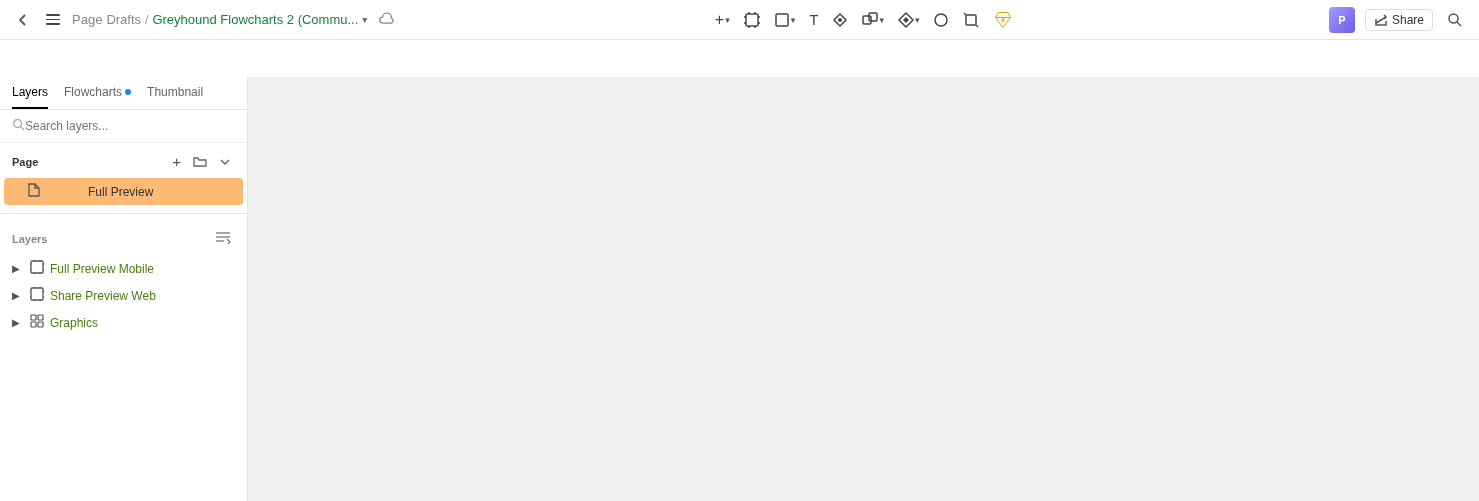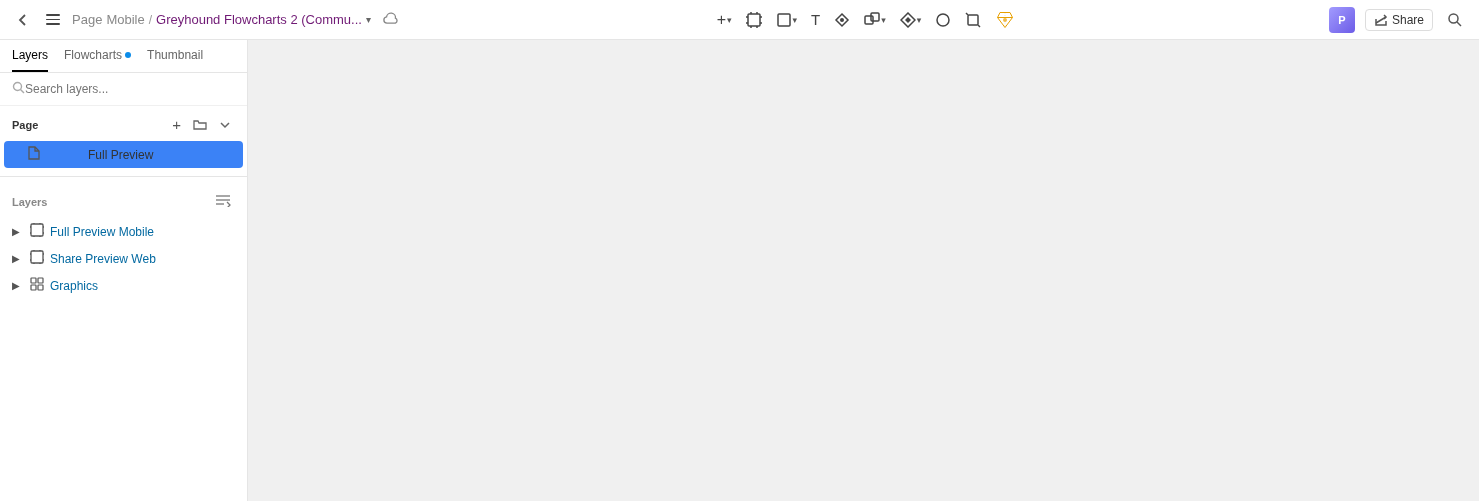--- a/index.html
+++ b/index.html
@@ -43,21 +43,21 @@
       flex: 0 0 auto;
     }
     .breadcrumb {
       display: flex;
       align-items: center;
       gap: 4px;
       font-size: 13px;
       color: #555;
     }
     .breadcrumb-separator { color: #999; font-size: 12px; }
-    .breadcrumb-current { color: #701a75; font-weight: 500; }
+    .breadcrumb-current { color: #15803d; font-weight: 500; }
     .dropdown-arrow { font-size: 10px; color: #666; }
     .icon-btn {
       background: none;
       border: none;
       cursor: pointer;
       display: flex;
       align-items: center;
       justify-content: center;
       padding: 4px;
       border-radius: 4px;
@@ -69,20 +69,21 @@
       align-items: center;
       gap: 1px;
     }
     .small-arrow { font-size: 9px; color: #555; }
 
     
     .main-area {
       display: flex;
       flex: 1;
       overflow: hidden;
+      margin-top: 37px;
     }
 
     
     .left-panel {
       width: 248px;
       border-right: 1px solid #e5e5e5;
       display: flex;
       flex-direction: column;
       flex-shrink: 0;
     }
@@ -170,21 +171,21 @@
       display: flex;
       align-items: center;
       padding: 5px 12px 5px 24px;
       gap: 8px;
       cursor: pointer;
       font-size: 12px;
       color: #333;
       border-radius: 4px;
       margin: 0 4px;
     }
-    .page-item.active { background: #3b82f6; gap: 48px; }
+    .page-item.active { background: #fdba74; gap: 48px; }
     .page-item-icon { font-size: 13px; color: #555; }
     .page-item-label { flex: 1; font-size: 12px; }
 
     
     .panel-divider {
       height: 1px;
       background: #e5e5e5;
       margin: 8px 0;
     }
 
@@ -228,21 +229,21 @@
       font-size: 10px;
       color: #555;
       width: 12px;
       flex-shrink: 0;
     }
     .layer-icon {
       font-size: 13px;
       color: #555;
       flex-shrink: 0;
     }
-    .layer-label { font-size: 12px; color: #0369a1; }
+    .layer-label { font-size: 12px; color: #4d7c0f; }
 
     
     .canvas-area {
       flex: 1;
       background: #f5f5f5;
       position: relative;
       overflow: hidden;
     }
     .canvas-bg {
       width: 100%;
@@ -307,21 +308,21 @@
     <button class="icon-btn">
       <div class="hamburger-lines">
         <div class="hamburger-line"></div>
         <div class="hamburger-line"></div>
         <div class="hamburger-line"></div>
       </div>
     </button>
 
     <div class="breadcrumb">
       <span style="color:#888; font-size:13px;">Page</span>
-      <span style="color:#888; font-size:13px;">Mobile</span>
+      <span style="color:#888; font-size:13px;">Drafts</span>
       <span class="breadcrumb-separator">/</span>
       <span class="breadcrumb-current">Greyhound Flowcharts 2 (Commu...</span>
       <span class="dropdown-arrow">▾</span>
     </div>
 
     <button class="icon-btn">
       <svg class="svg-icon" viewBox="0 0 18 14" fill="none" stroke="#888" stroke-width="1.5">
         <path d="M14 10.5H4.5A3.5 3.5 0 0 1 1 7a3.5 3.5 0 0 1 3-3.46A5 5 0 0 1 14 5a3 3 0 0 1 0 5.5z"></path>
       </svg>
     </button>

